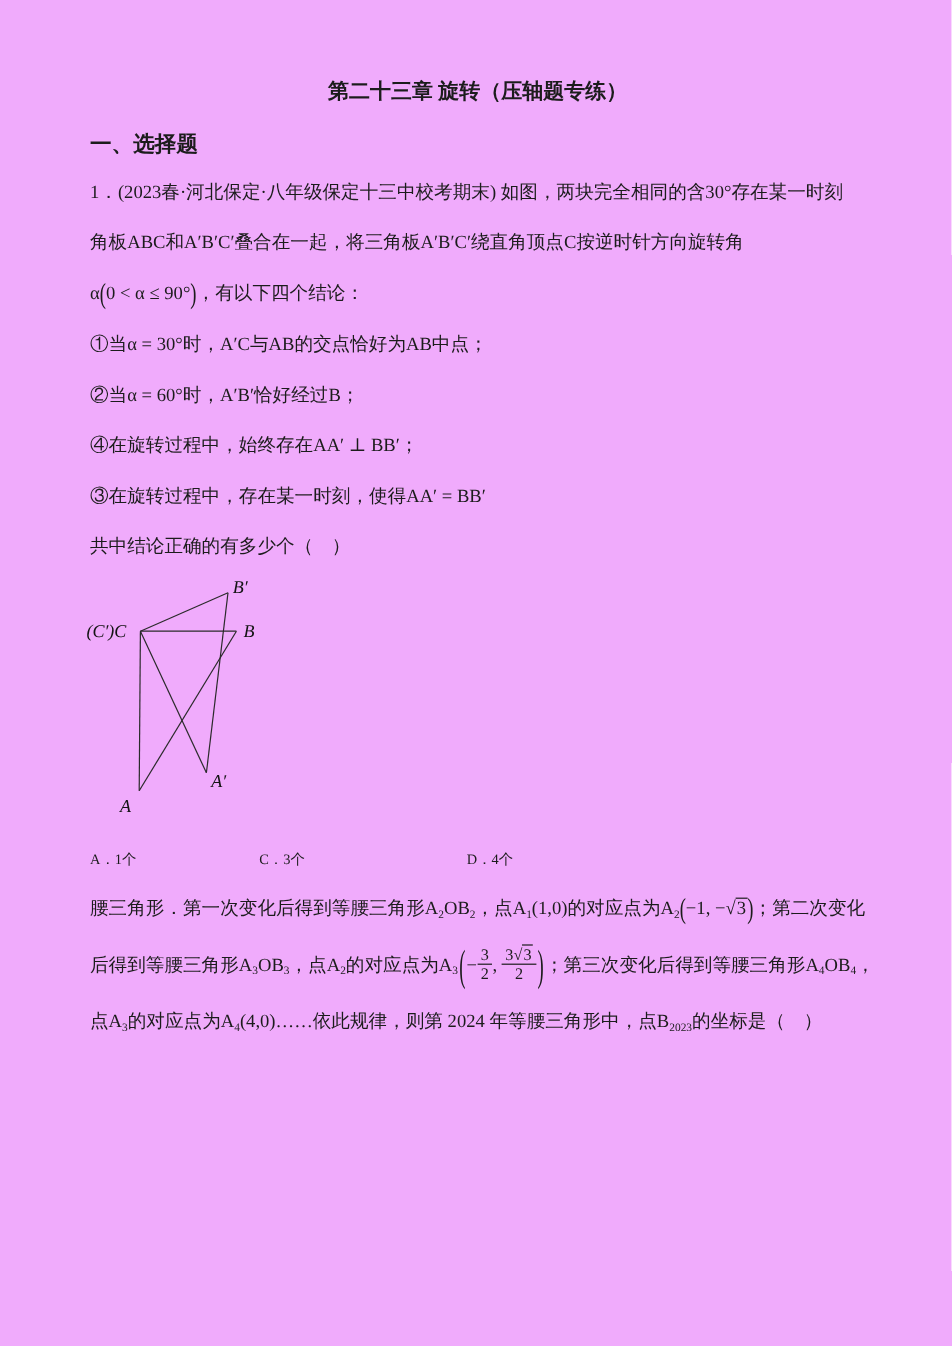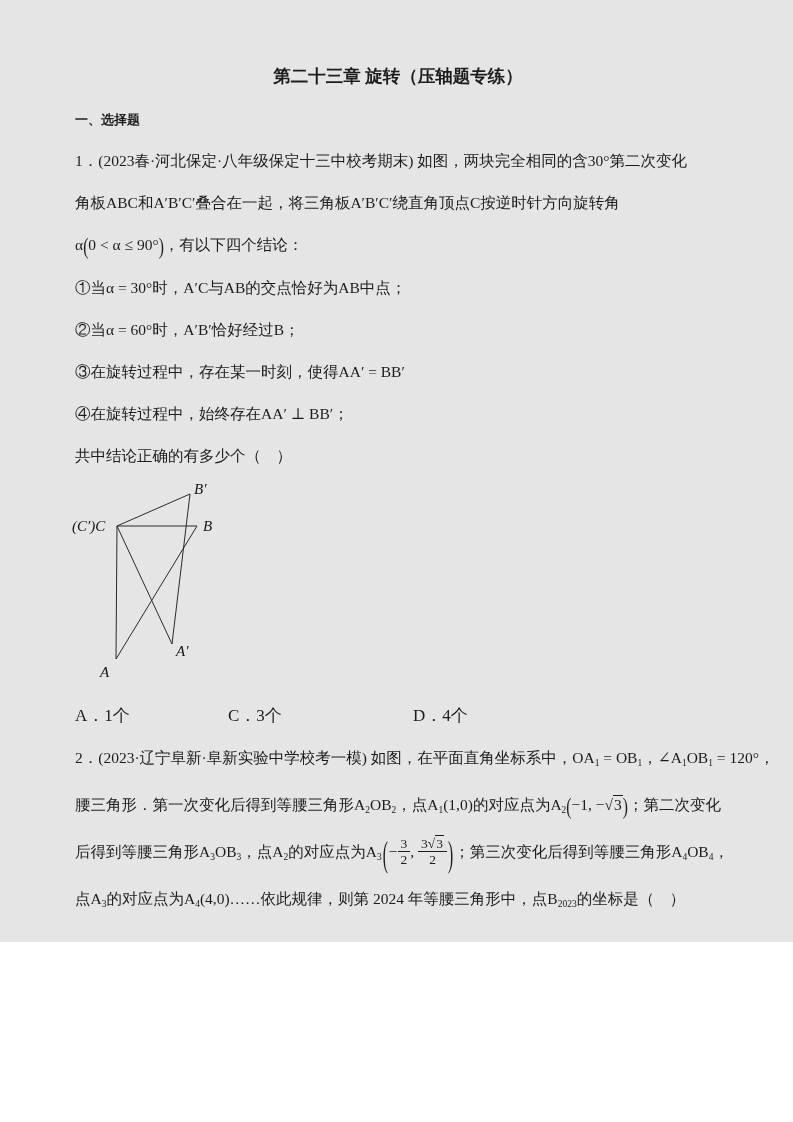--- a/index.html
+++ b/index.html
@@ -1,55 +1,55 @@
 <!DOCTYPE html>
 <html><head>
 <meta charset="utf-8">
 <style>
   html,body{margin:0;padding:0;background:#ffffff;}
   .page{
-    position:relative;width:793px;height:942px;background:#e5e5e5;
+    position:relative;width:793px;height:1122px;background:#f0abfc;
     box-sizing:border-box;padding:64px 72px 0 75px;
     font-family:"Liberation Serif","DejaVu Serif",serif;color:#1c1c1c;
     overflow:hidden;
   }
   .title{text-align:center;font-weight:bold;font-size:17.5px;line-height:24px;margin:0 0 20px;}
-  .section{font-weight:bold;font-size:13px;line-height:24px;margin:12px 0 8px;}
+  .section{font-weight:bold;font-size:18px;line-height:24px;margin:12px 0 8px;}
   .line{font-size:15.5px;line-height:42px;white-space:nowrap;}
   .m{}
   .n{font-style:normal;}
   .sub{font-size:9.5px;vertical-align:-3px;font-style:normal;}
   .sqrt{white-space:nowrap;}
   .sqrt .rad{border-top:1px solid #1c1c1c;padding:0 1px;}
   .frac{display:inline-block;vertical-align:middle;text-align:center;line-height:1.12;font-size:13.5px;position:relative;top:-2px;}
   .fnum{display:block;border-bottom:1px solid #1c1c1c;padding:0 3px;}
   .fden{display:block;padding:0 3px;}
   .big1{display:inline-block;transform:scaleY(1.55);vertical-align:-1px;}
   .big2{display:inline-block;transform:scaleY(2.35);vertical-align:-2px;margin:0 1px;}
   .figure-wrap{margin:4px 0 2px -6px;height:212px;}
   .figline{stroke:#2a2a2a;stroke-width:1;fill:none;}
   .figlabel{font-family:"Liberation Serif",serif;font-style:italic;font-size:15px;fill:#141414;}
-  .options{display:flex;font-size:17px;line-height:42px;gap:12px;}
+  .options{display:flex;font-size:12px;line-height:42px;}
   .opt{width:141px;}
   .opt:last-child{width:auto;margin-left:32px;}
 </style>
 </head>
 <body>
 
 <div class="page">
   <div class="title">第二十三章 旋转（压轴题专练）</div>
   <div class="section">一、选择题</div>
 
-  <div class="line"><span>1．(2023春·河北保定·八年级保定十三中校考期末) 如图，两块完全相同的含</span><span class="n">30°</span><span>第二次变化</span></div>
+  <div class="line"><span>1．(2023春·河北保定·八年级保定十三中校考期末) 如图，两块完全相同的含</span><span class="n">30°</span><span>存在某一时刻</span></div>
   <div class="line"><span>角板</span><span class="m">ABC</span><span>和</span><span class="m">A′B′C′</span><span>叠合在一起，将三角板</span><span class="m">A′B′C′</span><span>绕直角顶点</span><span class="m">C</span><span>按逆时针方向旋转角</span></div>
   <div class="line"><span class="m">α</span><span class="big1">(</span><span class="n">0 &lt; </span><span class="m">α</span><span class="n"> ≤ 90°</span><span class="big1">)</span><span>，有以下四个结论：</span></div>
   <div class="line"><span>①当</span><span class="m">α</span><span class="n"> = 30°</span><span>时，</span><span class="m">A′C</span><span>与</span><span class="m">AB</span><span>的交点恰好为</span><span class="m">AB</span><span>中点；</span></div>
   <div class="line"><span>②当</span><span class="m">α</span><span class="n"> = 60°</span><span>时，</span><span class="m">A′B′</span><span>恰好经过</span><span class="m">B</span><span>；</span></div>
+  <div class="line"><span>④在旋转过程中，始终存在</span><span class="m">AA′</span><span class="n"> ⊥ </span><span class="m">BB′</span><span>；</span></div>
   <div class="line"><span>③在旋转过程中，存在某一时刻，使得</span><span class="m">AA′</span><span class="n"> = </span><span class="m">BB′</span></div>
-  <div class="line"><span>④在旋转过程中，始终存在</span><span class="m">AA′</span><span class="n"> ⊥ </span><span class="m">BB′</span><span>；</span></div>
   <div class="line"><span>共中结论正确的有多少个（　）</span></div>
 
   <div class="figure-wrap">
     <svg width="150" height="212" viewBox="0 0 150 212" xmlns="http://www.w3.org/2000/svg">
         <line x1="48" y1="45" x2="121" y2="13" class="figline"></line>
         <line x1="48" y1="45" x2="128" y2="45" class="figline"></line>
         <line x1="48" y1="45" x2="47" y2="178" class="figline"></line>
         <line x1="47" y1="178" x2="128" y2="45" class="figline"></line>
         <line x1="48" y1="45" x2="103" y2="163" class="figline"></line>
         <line x1="103" y1="163" x2="121" y2="13" class="figline"></line>
@@ -60,17 +60,16 @@
         <text x="31" y="196" class="figlabel">A</text>
       </svg>
   </div>
 
   <div class="options">
     <span class="opt">A．1个</span>
     <span class="opt">C．3个</span>
     <span class="opt">D．4个</span>
   </div>
 
-  <div class="line"><span>2．(2023·辽宁阜新·阜新实验中学校考一模) 如图，在平面直角坐标系中，</span><span class="m">OA</span><span class="sub">1</span><span class="n"> = </span><span class="m">OB</span><span class="sub">1</span><span>，</span><span class="n">∠</span><span class="m">A</span><span class="sub">1</span><span class="m">OB</span><span class="sub">1</span><span class="n"> = 120°</span><span>，</span></div>
   <div class="line"><span>腰三角形．第一次变化后得到等腰三角形</span><span class="m">A</span><span class="sub">2</span><span class="m">OB</span><span class="sub">2</span><span>，点</span><span class="m">A</span><span class="sub">1</span><span class="n">(1,0)</span><span>的对应点为</span><span class="m">A</span><span class="sub">2</span><span class="big1">(</span><span class="n">−1, −</span><span class="sqrt">√<span class="rad">3</span></span><span class="big1">)</span><span>；第二次变化</span></div>
   <div class="line"><span>后得到等腰三角形</span><span class="m">A</span><span class="sub">3</span><span class="m">OB</span><span class="sub">3</span><span>，点</span><span class="m">A</span><span class="sub">2</span><span>的对应点为</span><span class="m">A</span><span class="sub">3</span><span class="big2">(</span><span class="n">−</span><span class="frac"><span class="fnum"><span class="n">3</span></span><span class="fden"><span class="n">2</span></span></span><span class="n">, </span><span class="frac"><span class="fnum"><span class="n">3</span><span class="sqrt">√<span class="rad">3</span></span></span><span class="fden"><span class="n">2</span></span></span><span class="big2">)</span><span>；第三次变化后得到等腰三角形</span><span class="m">A</span><span class="sub">4</span><span class="m">OB</span><span class="sub">4</span><span>，</span></div>
   <div class="line"><span>点</span><span class="m">A</span><span class="sub">3</span><span>的对应点为</span><span class="m">A</span><span class="sub">4</span><span class="n">(4,0)</span><span>……依此规律，则第 2024 年等腰三角形中，点</span><span class="m">B</span><span class="sub">2023</span><span>的坐标是（　）</span></div>
 </div>
 
 </body></html>

